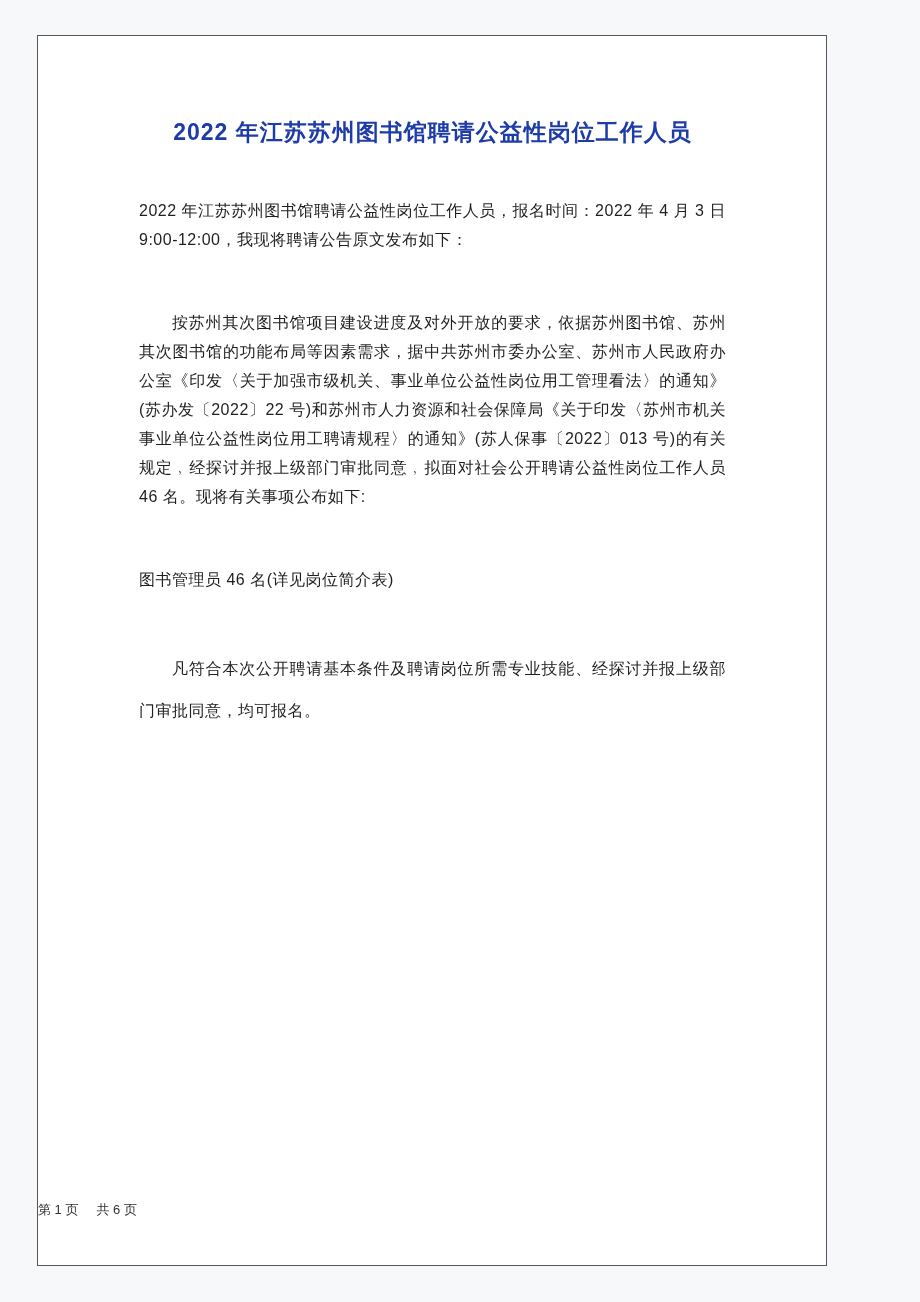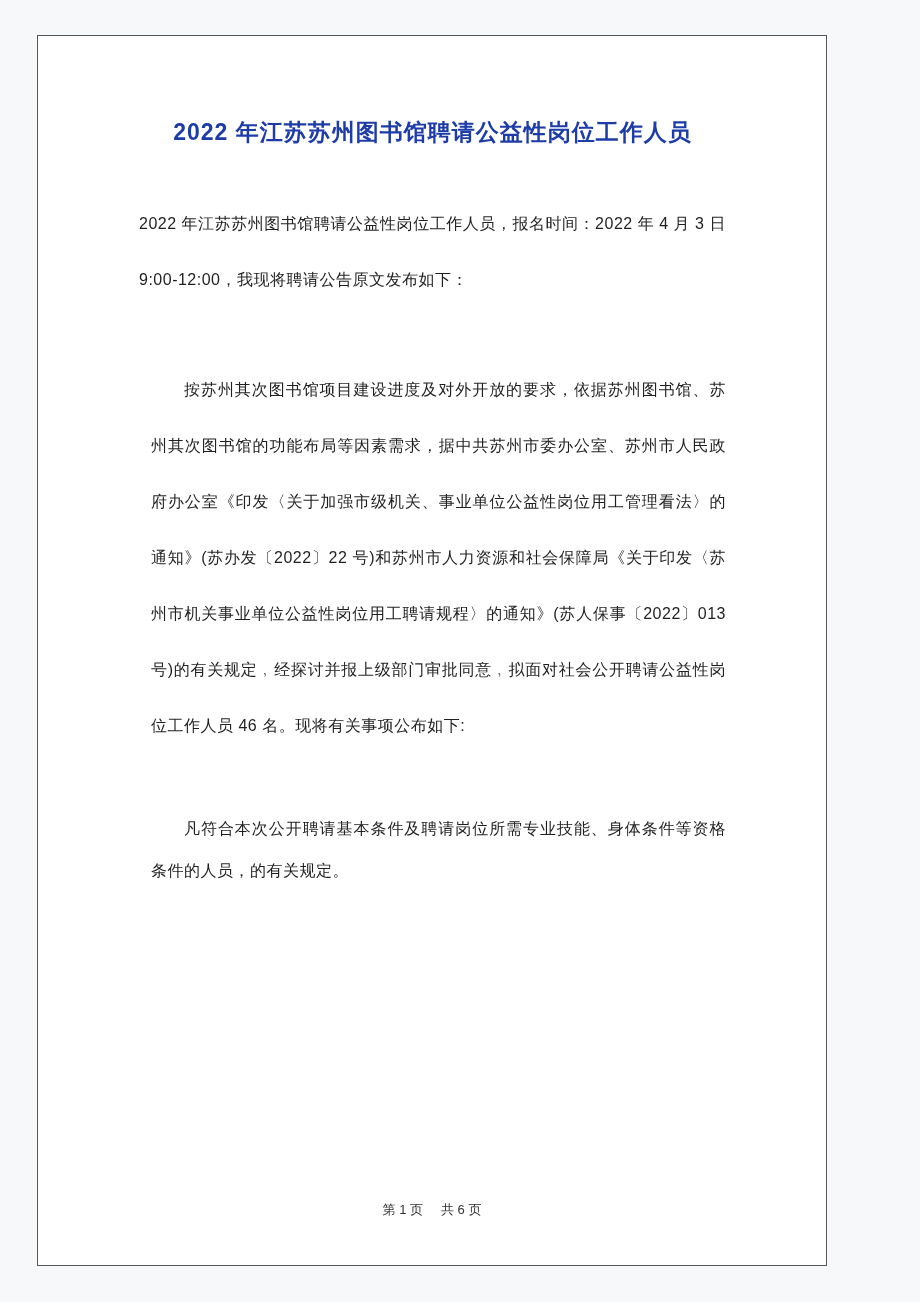--- a/index.html
+++ b/index.html
@@ -37,50 +37,48 @@
     font-size: 23px;
     line-height: 32px;
     font-weight: bold;
     color: #1e3ca8;
     text-align: center;
     margin: 0 0 48px 0;
     letter-spacing: 1px;
   }
   .para {
     font-size: 16px;
-    line-height: 56px;
+    line-height: 29px;
     color: #1f1f1f;
     text-align: justify;
     margin: 0 0 42px 0;
     letter-spacing: 0.5px;
   }
   .block {
     margin-bottom: 54px;
   }
   .indent {
     text-indent: 33px;
-    margin-left: 12px;
   }
   .section-heading {
     font-size: 16px;
     line-height: 46px;
     color: #1f1f1f;
     margin: 0 0 54px 0;
     text-indent: 33px;
     letter-spacing: 0.5px;
   }
   .tight {
     line-height: 42px;
   }
   .footer {
     position: absolute;
     left: 0;
     right: 0;
     bottom: 46px;
-    text-align: center;
     font-size: 13px;
     color: #333333;
   }
   .footer span {
     display: inline-block;
   }
   .footer .gap {
     width: 18px;
   }
 </style>
@@ -90,23 +88,24 @@
 <div class="page">
   <div class="content">
 
     <h1 class="doc-title"><span>2022 年江苏苏州图书馆聘请公益性岗位工作人员</span></h1>
 
     <p class="para block">2022 年江苏苏州图书馆聘请公益性岗位工作人员，报名时间：2022 年 4 月 3 日 9:00-12:00，我现将聘请公告原文发布如下：</p>
 
     <p class="para block indent">按苏州其次图书馆项目建设进度及对外开放的要求，依据苏州图书馆、苏州其次图书馆的功能布局等因素需求，据中共苏州市委办公室、苏州市人民政府办公室《印发〈关于加强市级机关、事业单位公益性岗位用工管理看法〉的通知》(苏办发〔2022〕22 号)和苏州市人力资源和社会保障局《关于印发〈苏州市机关事业单位公益性岗位用工聘请规程〉的通知》(苏人保事〔2022〕013 号)的有关规定﹐经探讨并报上级部门审批同意﹐拟面对社会公开聘请公益性岗位工作人员 46 名。现将有关事项公布如下:</p>
 
 
+    <p class="para block">图书管理员  46 名(详见岗位简介表)</p>
 
 
-    <p class="para block indent tight">凡符合本次公开聘请基本条件及聘请岗位所需专业技能、身体条件等资格条件的人员，的有关规定。</p>
+    <p class="para block indent tight">凡符合本次公开聘请基本条件及聘请岗位所需专业技能、经探讨并报上级部门审批同意，均可报名。</p>
 
 
   </div>
 
   <div class="footer">
     <span>第 1 页</span><span class="gap"></span><span>共 6 页</span>
   </div>
 </div>
 
 </body></html>

